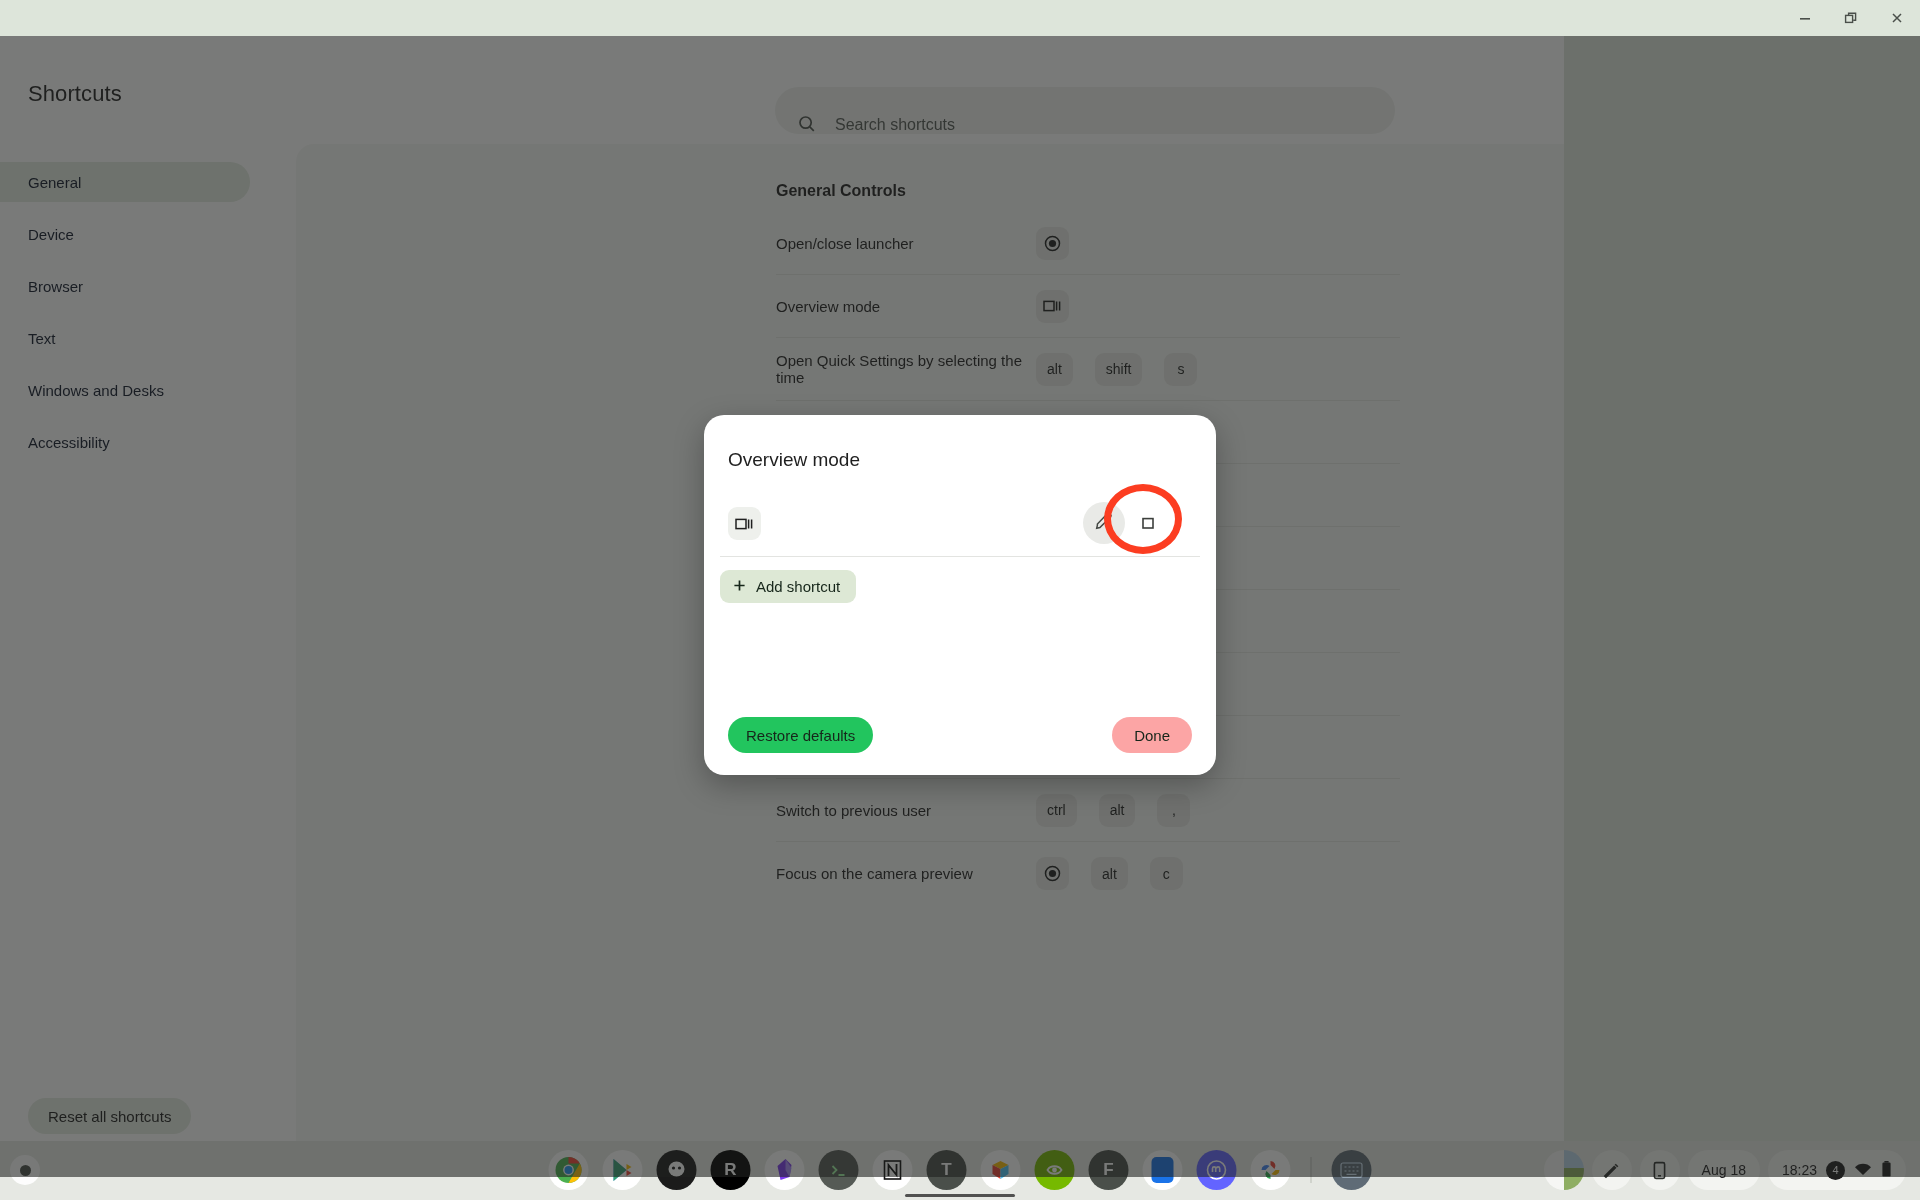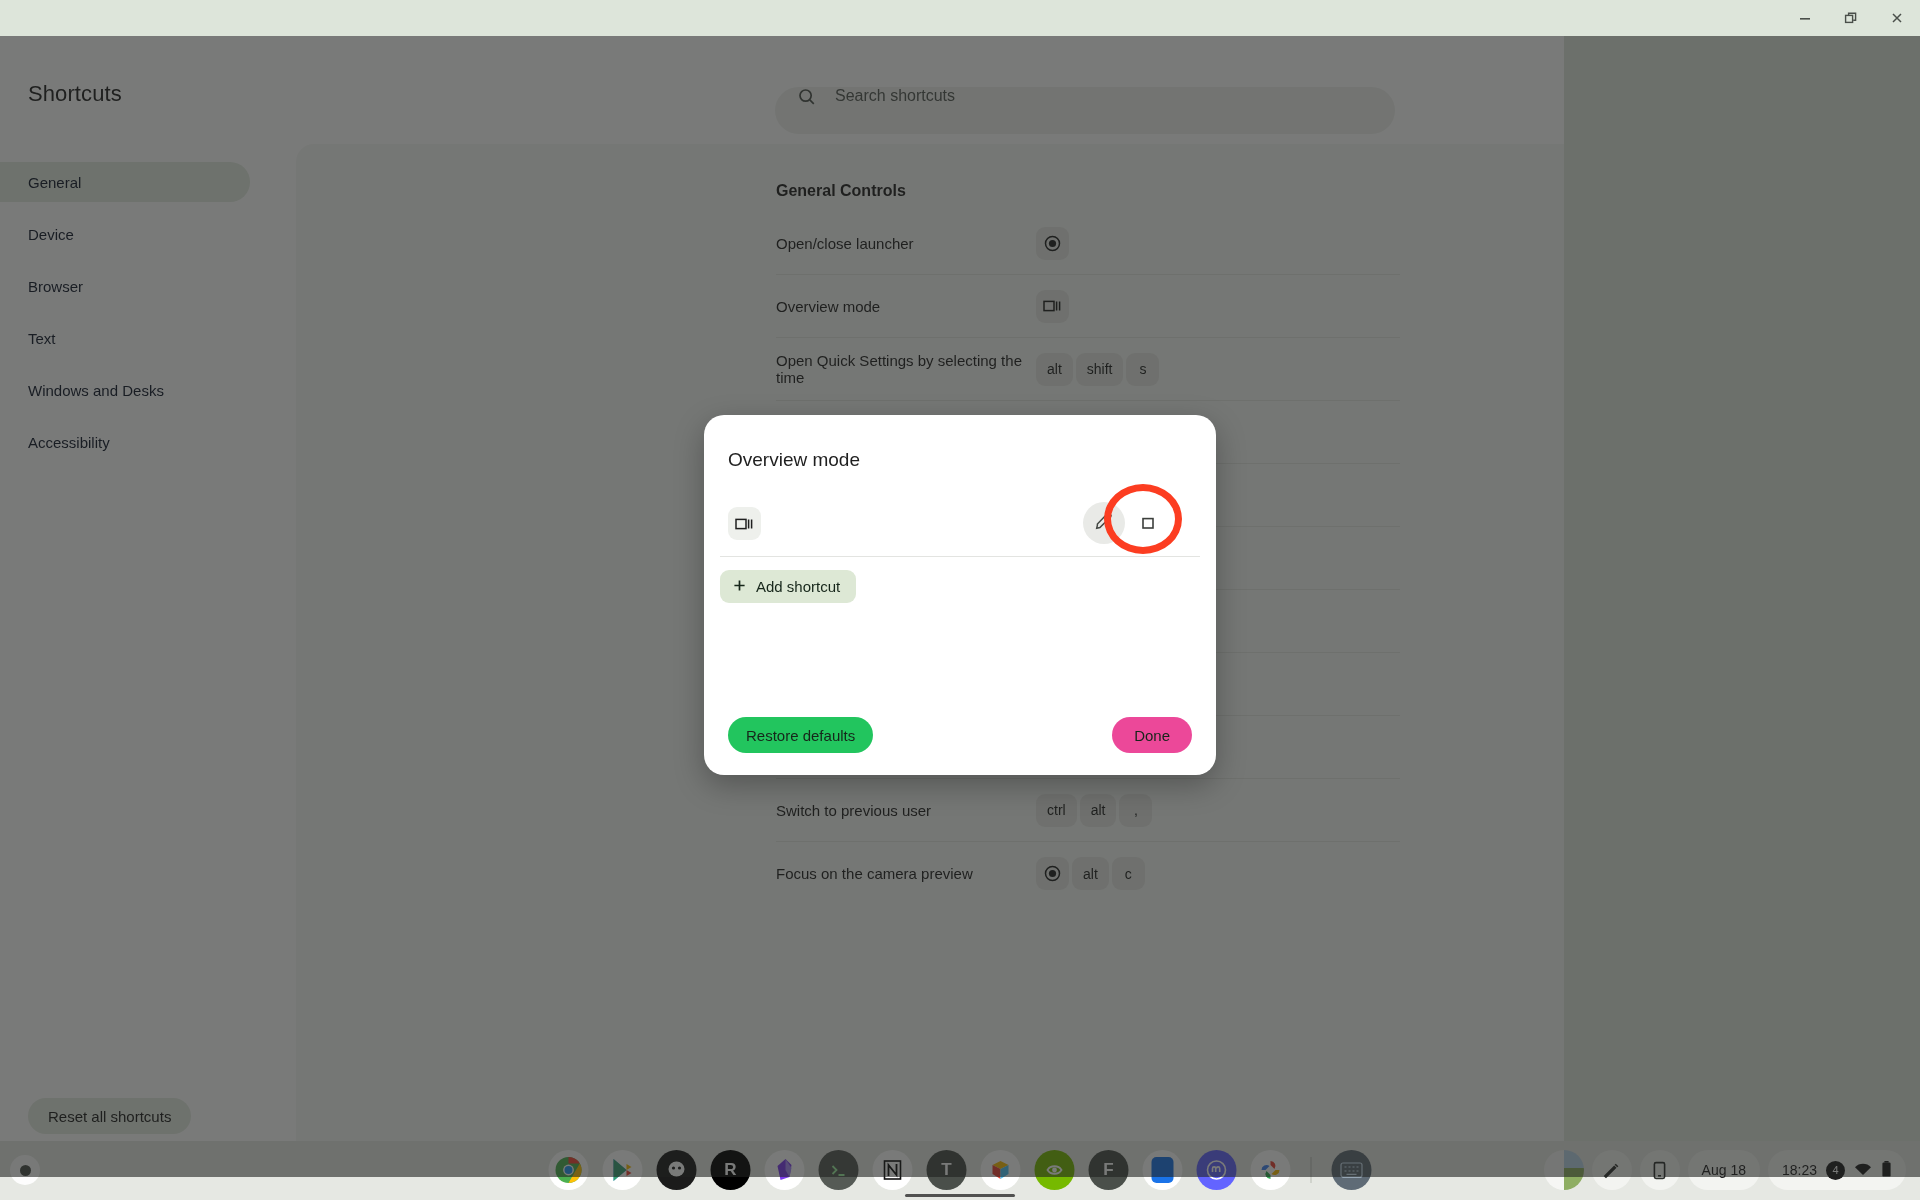--- a/index.html
+++ b/index.html
@@ -60,21 +60,21 @@
   .kbd-settings{
     position:absolute; left:28px; top:1110px;
     display:flex; align-items:center; gap:9px;
     font-size:15px; color:#3c3f3c;
   }
   .kbd-settings svg{ display:block; }
 
   
   .searchbar{
     position:absolute; top:51px; left:775px; width:620px; height:47px;
-    background:#eff1ee; border-radius:24px; display:flex; align-items:flex-start;
+    background:#eff1ee; border-radius:24px; display:flex; align-items:flex-end;
     padding:0 22px; gap:18px;
   }
   .searchbar .sicon{ color:#4a4f4a; display:flex; }
   .search-ph{ font-size:16px; color:#535753; }
 
   
   .content{
     position:absolute; top:108px; left:296px; width:1624px; height:1033px;
     background:#f6f7f5; border-radius:18px 0 0 0;
   }
@@ -88,21 +88,21 @@
   }
   .rows{ position:absolute; top:68px; left:480px; width:624px; }
   .row{
     height:63px; display:flex; align-items:center;
     border-bottom:1px solid #e4e5e2; position:relative;
   }
   .row:last-child{ border-bottom:none; }
   .row-label{
     font-size:15px; color:#1f1f1f; width:260px; flex:none;
   }
-  .keys{ display:flex; align-items:center; gap:3px; }
+  .keys{ display:flex; align-items:center; gap:22px; }
   .key{
     min-width:33px; height:33px; padding:0 11px;
     background:#e5e7e3; border-radius:9px;
     display:flex; align-items:center; justify-content:center;
     font-size:14px; color:#1f1f1f;
   }
   .key.icon-key{ padding:0; width:33px; }
   .lock{
     position:absolute; right:-180px; top:50%; transform:translateY(-50%);
     color:#3c3f3c; display:flex;
@@ -149,21 +149,21 @@
   .dlg-footer{
     position:absolute; bottom:22px; left:0; width:512px; height:36px;
   }
   .restore-btn{
     position:absolute; left:24px; top:0; height:36px; padding:0 18px;
     display:flex; align-items:center; background:#22c55e; border-radius:18px;
     border:none; font-size:15px; color:#16261a;
   }
   .done-btn{
     position:absolute; right:24px; top:0; height:36px; padding:0 22px;
-    display:flex; align-items:center; background:#ec4899; border-radius:18px;
+    display:flex; align-items:center; background:#fca5a5; border-radius:18px;
     border:none; font-size:15px; color:#16261a;
   }
 
   
   .annot-ring{
     position:absolute; left:1104px; top:484px;
     width:78px; height:70px; border:7px solid #fc3d21; border-radius:50%;
     z-index:60; pointer-events:none;
   }
 

